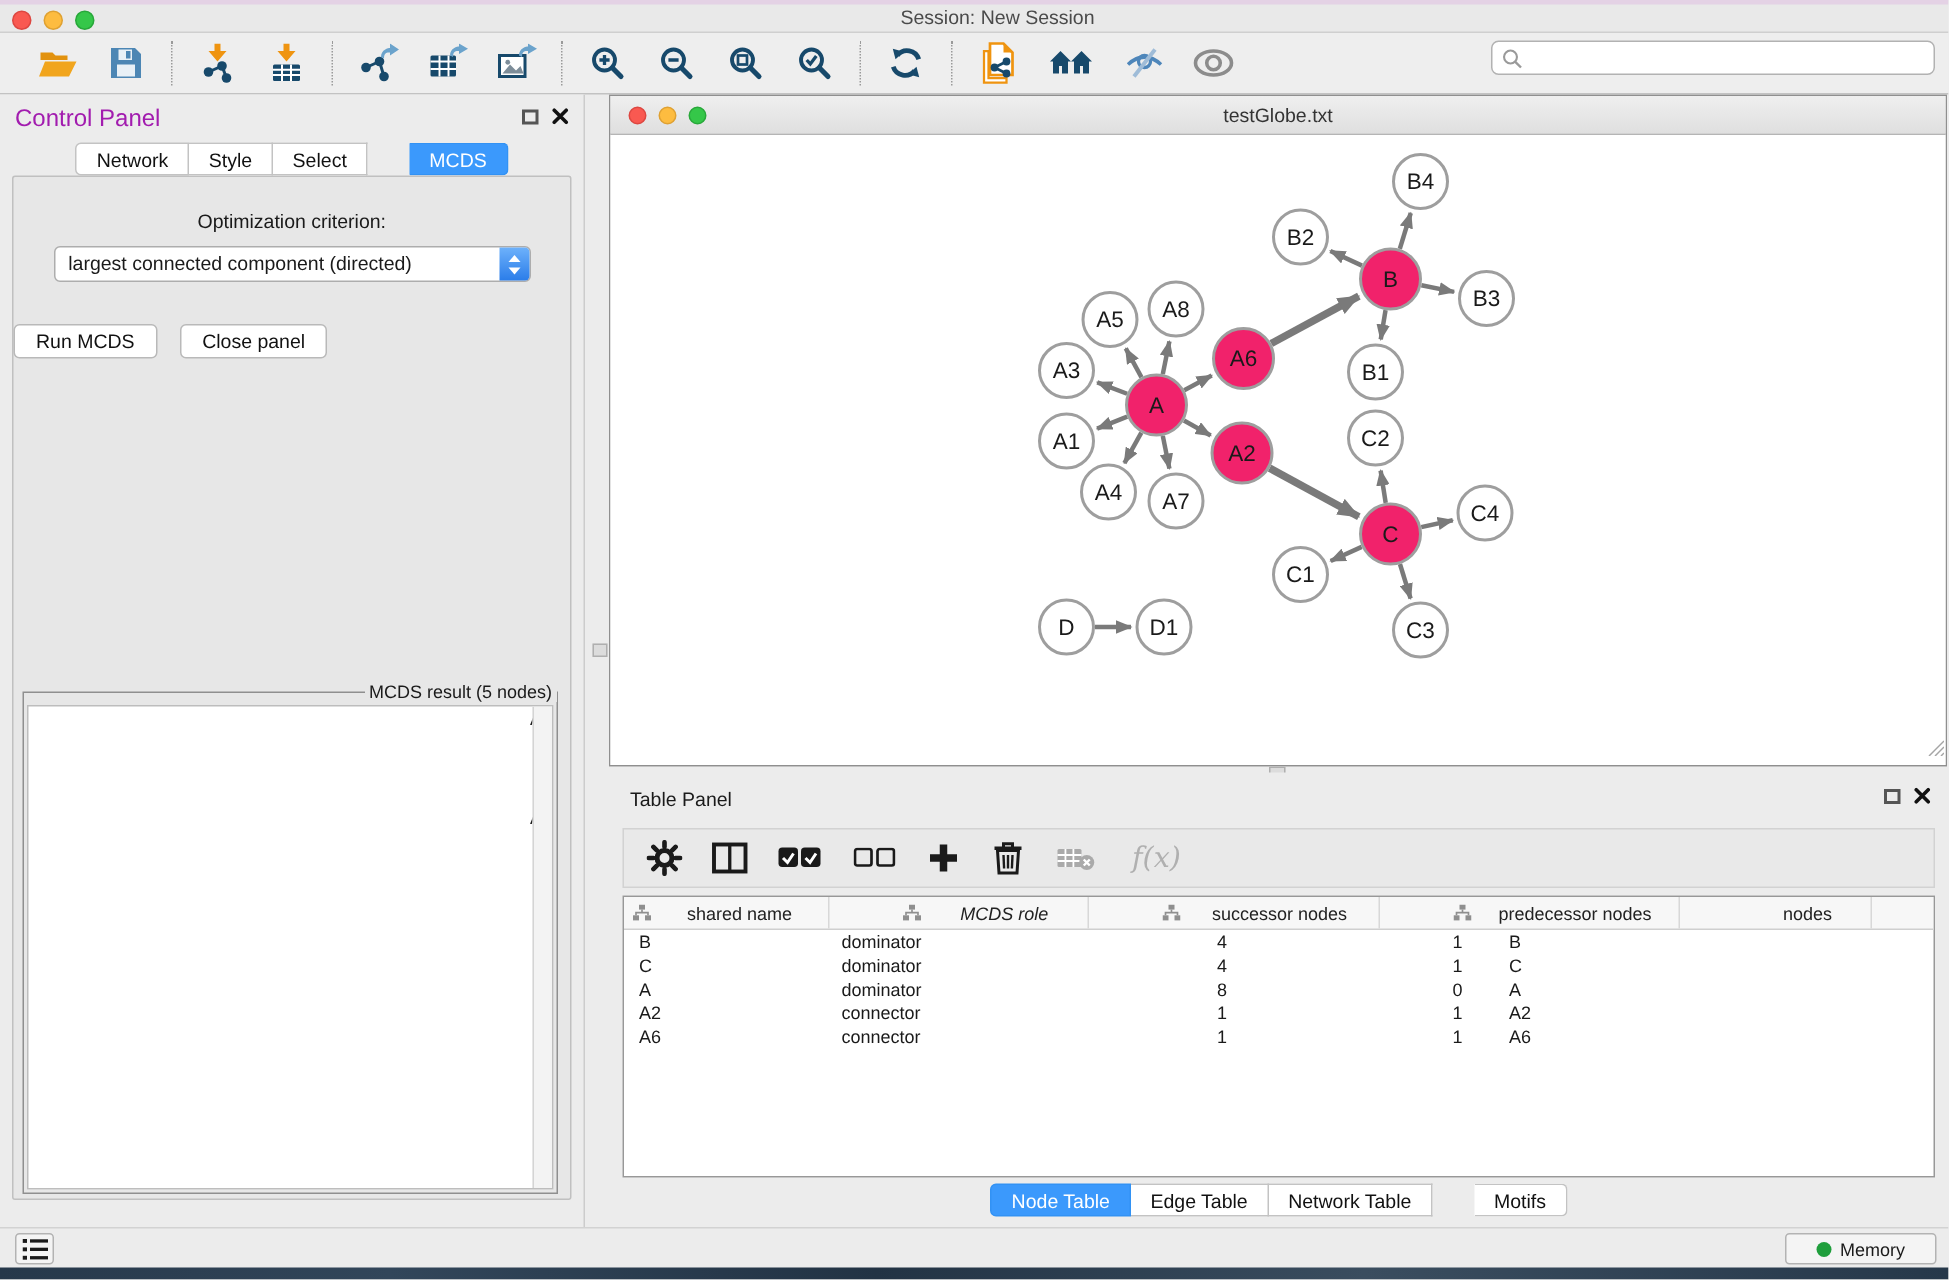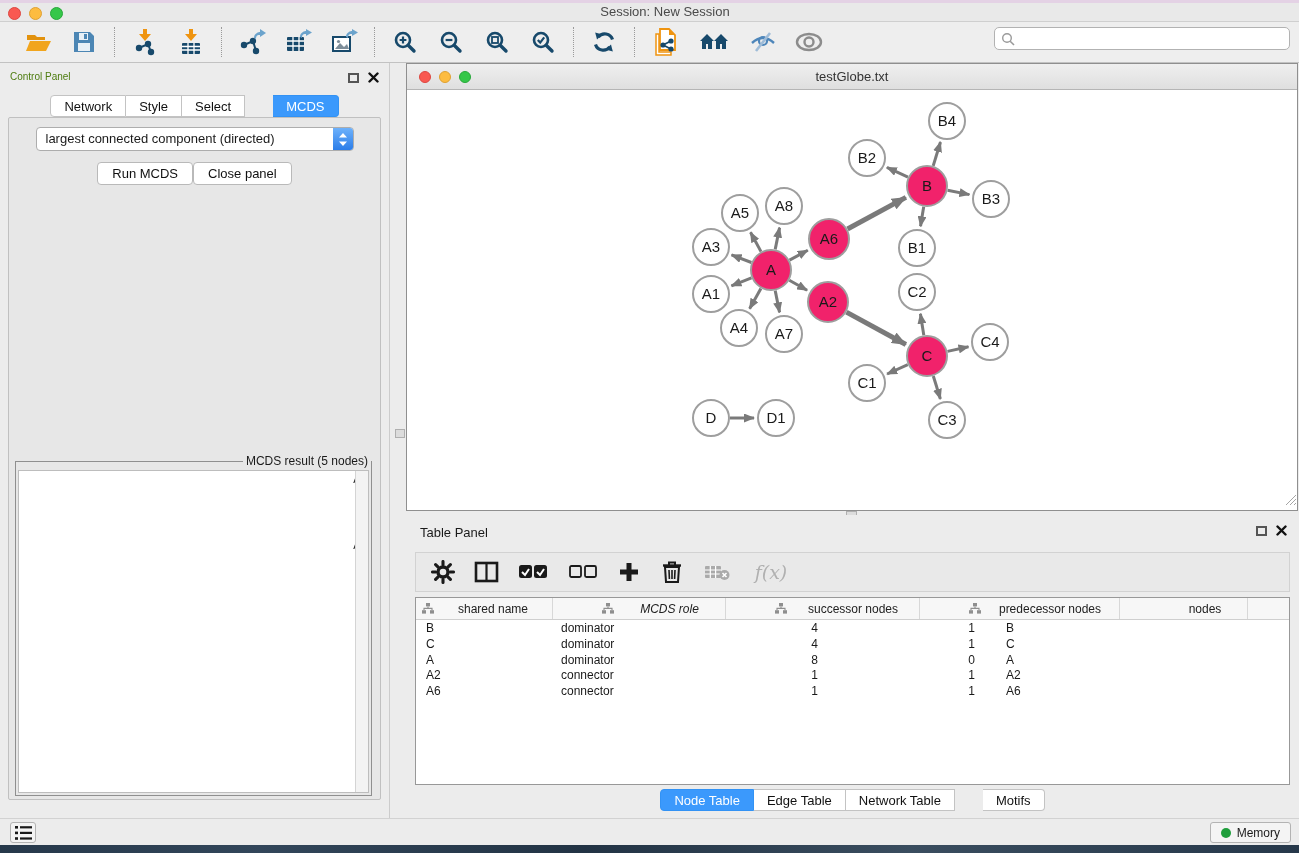--- a/index.html
+++ b/index.html
@@ -22,35 +22,35 @@
   .tgroup { display:flex; align-items:center; gap:16px; padding:0 15px; }
   .tsep { width:0; height:30px; border-left:1px dotted #9a9a9a; }
   .ticon { width:30px; height:30px; display:flex; align-items:center; justify-content:center; cursor:default; }
   .search { position:absolute; right:9px; top:5px; width:296px; height:23px; background:#fff;
     border:1px solid #b2b2b2; border-radius:5px; display:flex; align-items:center; padding-left:6px; }
   .search input { border:none; outline:none; flex:1; height:19px; font-size:12px; background:transparent; font-family:"Liberation Sans",sans-serif; }
 
   
   .control-panel { position:absolute; left:0; top:63px; width:390px; height:755px; background:#ececec; border-right:1px solid #cccccc; }
   .panel-head { position:relative; height:32px; }
-  .panel-title { position:absolute; left:10px; top:8px; font-size:10px; color:#4d7c0f; }
+  .panel-title { position:absolute; left:10px; top:8px; font-size:16px; color:#a21caf; }
   .panel-ctrls { position:absolute; right:10px; top:9px; display:flex; gap:9px; align-items:center; }
   .float-box { width:11px; height:10px; border:2px solid #555; background:transparent; }
   .tabbar { display:flex; justify-content:center; position:relative; z-index:2; }
   .tab { background:#fff; border:1px solid #c3c3c3; border-left:none; padding:0 13px; font-size:13px; height:22px; line-height:21px; color:#111; }
   .tab:first-child { border-left:1px solid #c3c3c3; border-radius:4px 0 0 4px; }
   .tab:last-child  { border-radius:0 4px 4px 0;margin-left:28px; }
   .tab.sel { background:#3b99fc; border-color:#3292f4; color:#fff; }
   .cp-inner { position:absolute; left:8px; right:8px; top:54px; bottom:18px; border:1px solid #c0c0c0; background:#e7e7e7; border-radius:2px; }
   .opt-label { text-align:center; margin-top:22px; font-size:13px; }
   .dropdown { position:relative; margin:9px auto 0 auto; width:318px; height:24px; background:#fff;
     border:1px solid #adadad; border-radius:4px; font-size:13px; line-height:22px; padding-left:9px; }
   .stepper { position:absolute; right:0; top:0; width:20px; height:22px; border-radius:0 3px 3px 0;
     background:linear-gradient(#6db1fb,#2b7de9); display:flex; align-items:center; justify-content:center; }
-  .btn-row { display:flex; justify-content:center; margin-top:11px; }
+  .btn-row { display:flex; gap:15px; margin-top:28px; }
   .pbtn { background:#fff; border:1px solid #b9b9b9; border-radius:4px; font-size:13px; padding:2px 14px; height:23px; color:#111; }
   fieldset.result { position:absolute; left:6px; right:8px; top:336px; bottom:3px; border:1px solid #8f8f8f; padding:2px; background:#e7e7e7;text-align:right; }
   fieldset.result legend { font-size:12px; padding:0 3px; margin-left:2px; color:#1a1a1a; }
   .listbox { position:relative; width:100%; height:100%; background:#fff; border:1px solid #bdbdbd; overflow:hidden; }
   .scrolltrack { position:absolute; right:0; top:0; bottom:0; width:13px; background:#f3f3f3; border-left:1px solid #d4d4d4; }
   .ritem { font-size:12px; line-height:16.5px; padding-left:4px; }
 
   
   .net-window { position:absolute; left:406px; top:63px; width:892px; height:448px; background:#fff; border:1px solid #8f8f8f; }
   .net-titlebar { position:relative; height:26px; background:linear-gradient(#efefef,#dfdfdf); border-bottom:1px solid #b5b5b5; }
@@ -77,21 +77,21 @@
   .hier { margin-left:6px; display:flex; }
   .hlabel { flex:1; text-align:center; }
   .trow { display:flex; height:15.8px; }
   .tcell { font-size:12px; line-height:15.5px; overflow:hidden; white-space:nowrap; }
   .tp-tabs { position:absolute; left:0; right:0; bottom:7px; display:flex; justify-content:center; }
 
   
   .statusbar { position:absolute; left:0; top:818px; width:100%; height:27px; background:#ececec; border-top:1px solid #d2d2d2; }
   .sb-btn { position:absolute; border:1px solid #b3b3b3; background:#f4f4f4; border-radius:3px; display:flex; align-items:center; justify-content:center; }
   .list-btn { left:10px; top:3px; width:26px; height:21px; }
-  .mem-btn { right:8px; top:3px; height:21px; padding:0 10px; gap:6px; font-size:12px; }
+  .mem-btn { right:8px; top:3px; height:21px; padding:0 20px; gap:6px; font-size:12px; }
   .mem-dot { width:10px; height:10px; border-radius:50%; background:#1f9e3c; }
   .desktop-strip { position:absolute; left:0; top:845px; width:100%; height:8px;
     background:linear-gradient(90deg,#26384a,#32465a 20%,#223344 45%,#3a4d5f 70%,#26384a); }
 </style>
 </head>
 <body>
 
 <div class="titlebar">
   <div class="traffic">
     <div class="light red"></div>
@@ -272,20 +272,21 @@
         </svg>
     </div>
   </div>
   <div class="tabbar">
       <div class="tab">Network</div>
       <div class="tab">Style</div>
       <div class="tab">Select</div>
       <div class="tab sel">MCDS</div>
     </div>
   <div class="cp-inner">
+    <div class="opt-label">Optimization criterion:</div>
     <div class="dropdown">
       <span>largest connected component (directed)</span>
       <span class="stepper">
         <svg width="10" height="15" viewBox="0 0 10 15">
             <path d="M5 1 L9 5.6 H1 z" fill="#fff"></path>
             <path d="M5 14 L1 9.4 H9 z" fill="#fff"></path>
           </svg>
       </span>
     </div>
     <div class="btn-row">

